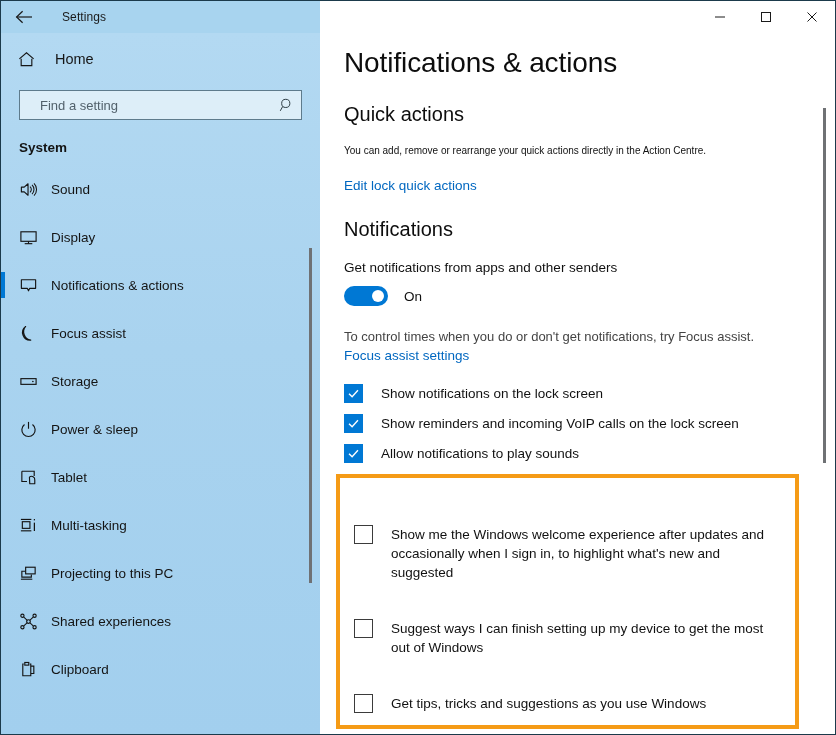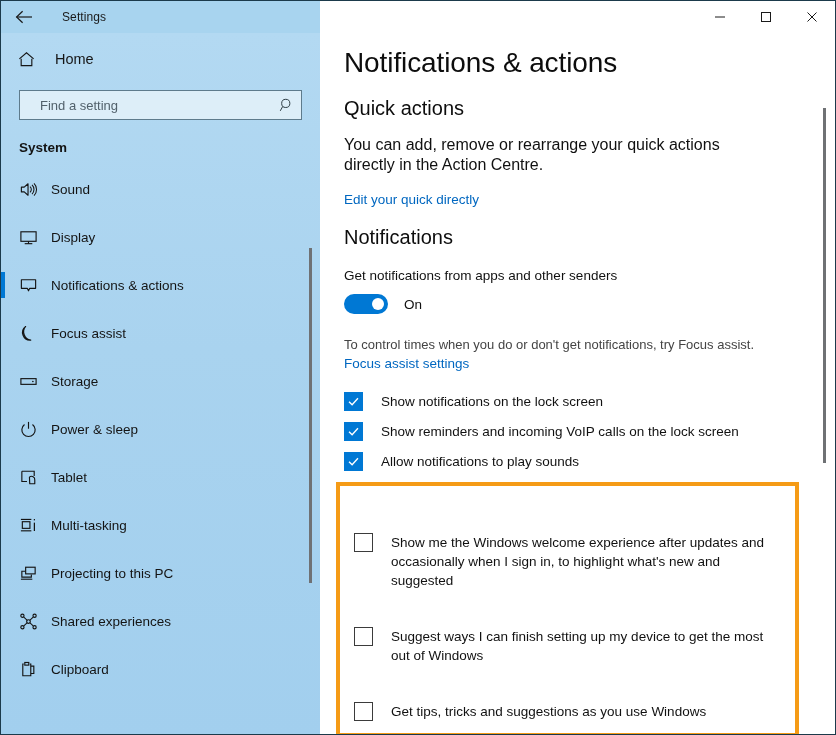--- a/index.html
+++ b/index.html
@@ -153,24 +153,24 @@
     font-size: 28px;
     font-weight: normal;
     color: #0d0d0d;
     letter-spacing: -0.1px;
     margin-top: 14px;
   }
   h2.sec {
     font-size: 20px;
     font-weight: normal;
     color: #0d0d0d;
-    margin-top: 18px;
+    margin-top: 24px;
   }
   p.para {
-    font-size: 16px;
+    font-size: 10px;
     color: #111;
     line-height: 20px;
     margin-top: 15px;
     max-width: 430px;
   }
   a.link {
     font-size: 13.5px;
     color: #0067c0;
     text-decoration: none;
     display: inline-block;
@@ -452,21 +452,21 @@
       <div id="sidebar-scroll"></div>
     </div>
 
     <div id="main">
       <div id="main-inner">
 
         <h1 id="page-title">Notifications &amp; actions</h1>
 
         <h2 class="sec">Quick actions</h2>
         <p class="para">You can add, remove or rearrange your quick actions directly in the Action Centre.</p>
-        <a class="link" href="#">Edit your quick directly</a>
+        <a class="link" href="#">Edit lock quick actions</a>
 
         <h2 class="sec">Notifications</h2>
 
         <div class="sub-label">Get notifications from apps and other senders</div>
 
         <div class="toggle-row">
           <div class="toggle">
             <div class="knob"></div>
           </div>
           <span class="toggle-state">On</span>

